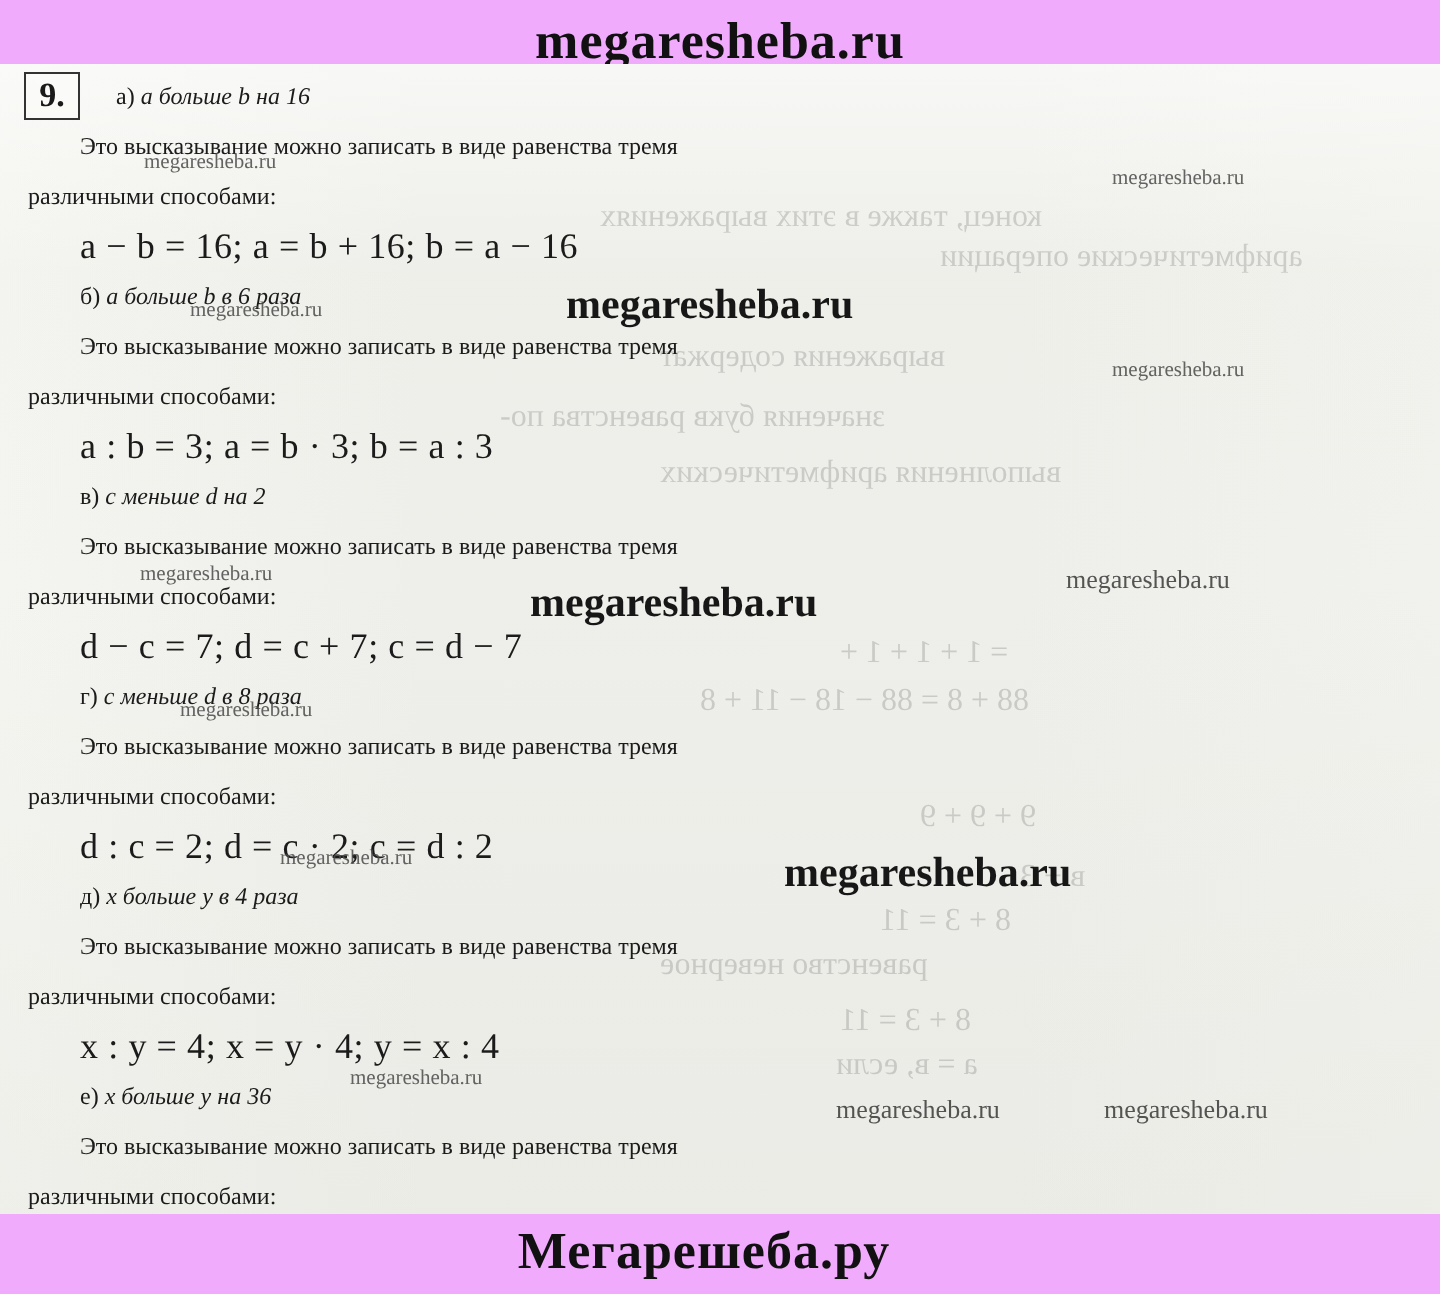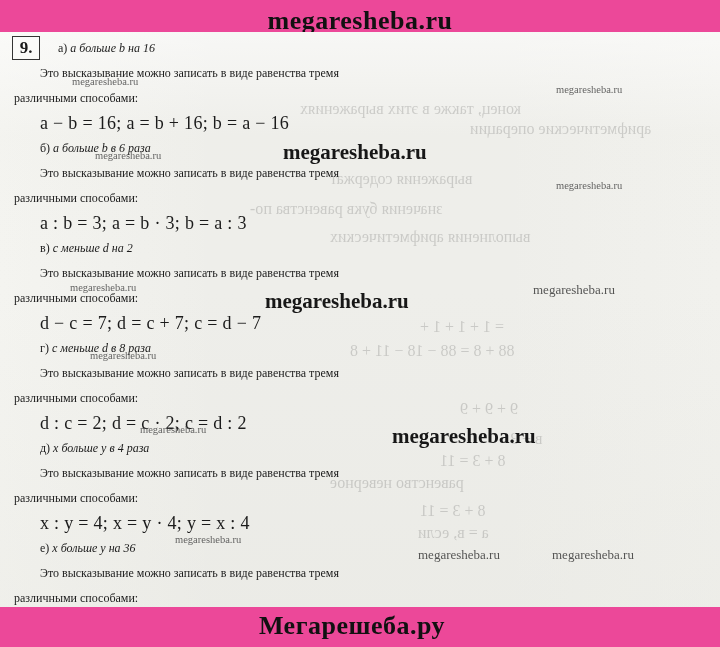--- a/index.html
+++ b/index.html
@@ -11,21 +11,21 @@
     height: 647px;
     background: #ffffff;
     font-family: "Liberation Serif", serif;
     overflow: hidden;
     position: relative;
   }
   .page {
     position: relative;
     width: 720px;
     height: 647px;
-    background: #ec4899;
+    background: #f0abfc;
   }
   .site-header {
     text-align: center;
     font-family: "Liberation Serif", serif;
     font-size: 26px;
     font-weight: bold;
     color: #111111;
     letter-spacing: 0.5px;
     padding-top: 6px;
     height: 28px;

